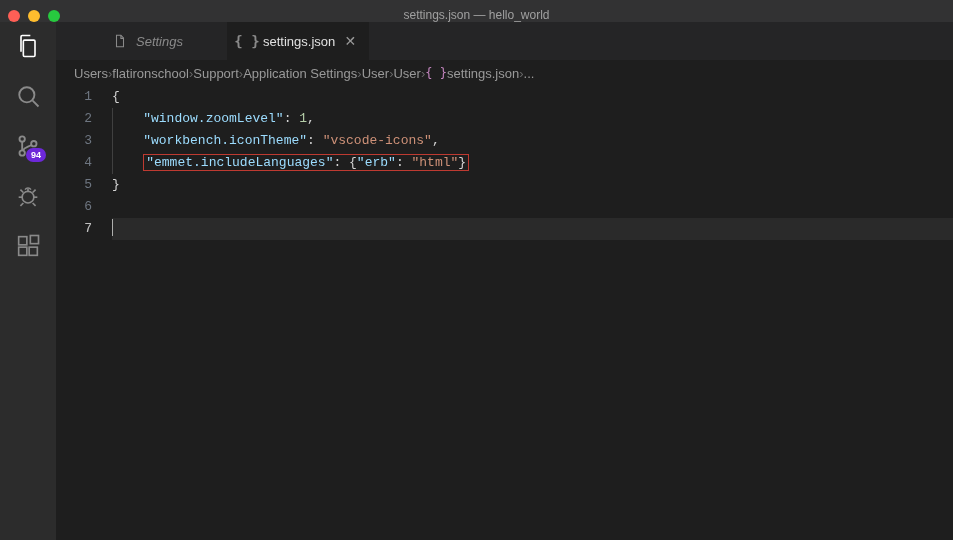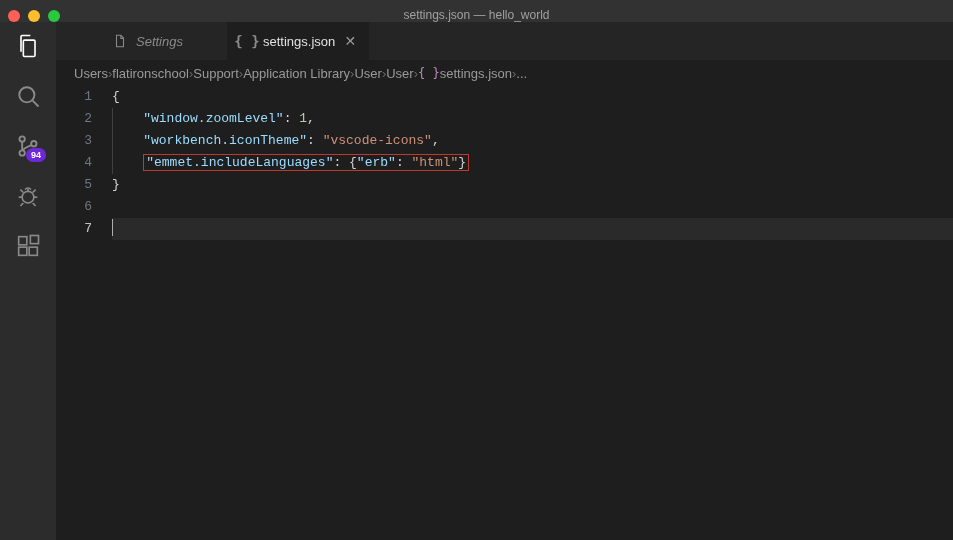--- a/index.html
+++ b/index.html
@@ -298,21 +298,21 @@
       </div>
     </div>
 
     <div class="breadcrumbs">
       <span>Users</span>
       <span class="sep">›</span>
       <span>flatironschool</span>
       <span class="sep">›</span>
       <span>Support</span>
       <span class="sep">›</span>
-      <span>Application Library</span>
+      <span>Application Settings</span>
       <span class="sep">›</span>
       <span>User</span>
       <span class="sep">›</span>
       <span>User</span>
       <span class="sep">›</span>
       <span class="brace-mini">{&nbsp;}</span>
       <span>settings.json</span>
       <span class="sep">›</span>
       <span>...</span>
     </div>

